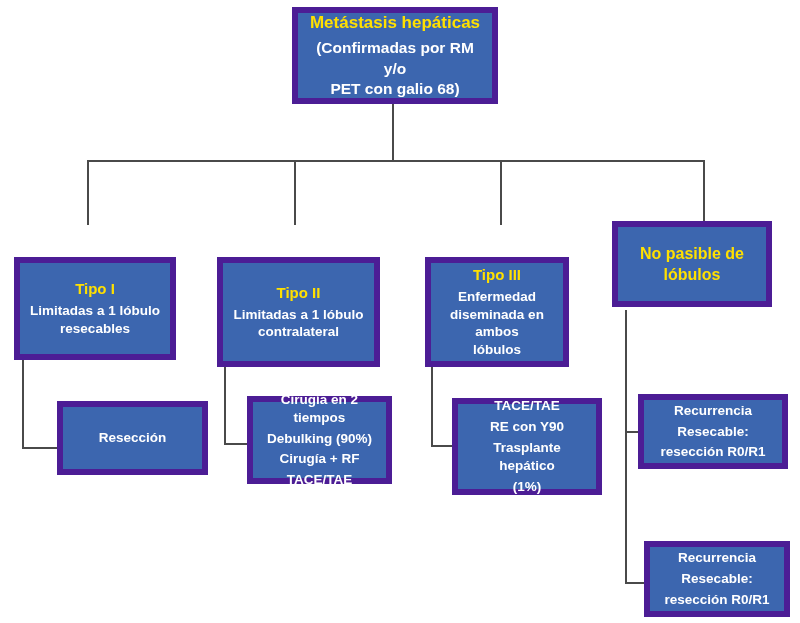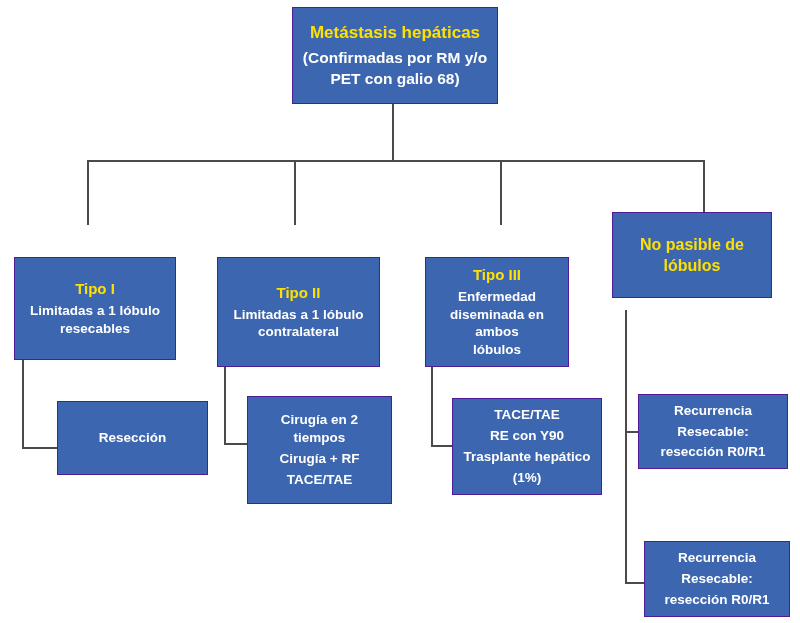--- a/index.html
+++ b/index.html
@@ -6,21 +6,21 @@
   body{
     width:800px;height:623px;background:#ffffff;
     font-family:"Liberation Sans", sans-serif;
     overflow:hidden;position:relative;
   }
   #canvas{position:relative;width:800px;height:623px;}
 
   .node{
     position:absolute;
     background:#3C66AF;
-    border:1px solid #4c1d95;
+    border:6px solid #4c1d95;
     box-sizing:border-box;
     display:flex;
     flex-direction:column;
     align-items:center;
     justify-content:center;
     text-align:center;
     color:#FFFFFF;
     font-weight:bold;
     line-height:1.32;
     padding:2px 6px;
@@ -90,31 +90,32 @@
     <span class="ln">contralateral</span>
   </div>
 
   <div class="node tipo" style="left:425px;top:224px;width:144px;height:110px;">
     <span class="ln title-y">Tipo III</span>
     <span class="ln">Enfermedad</span>
     <span class="ln">diseminada en ambos</span>
     <span class="ln">lóbulos</span>
   </div>
 
-  <div class="node allyellow" style="left:612px;top:212px;width:160px;height:86px;">
+  <div class="node allyellow" style="left:612px;top:221px;width:160px;height:86px;">
     <span class="ln">No pasible de</span>
     <span class="ln">lóbulos</span>
   </div>
 
   <div class="node leaf" style="left:57px;top:401px;width:151px;height:74px;">
     <span class="ln">Resección</span>
   </div>
 
-  <div class="node leaf" style="left:247px;top:396px;width:145px;height:108px;">
+  <div class="node leaf" style="left:247px;top:396px;width:145px;height:88px;">
     <span class="ln">Cirugía en 2 tiempos</span>
+    <span class="ln">Debulking (90%)</span>
     <span class="ln">Cirugía + RF</span>
     <span class="ln">TACE/TAE</span>
   </div>
 
   <div class="node leaf" style="left:452px;top:398px;width:150px;height:97px;">
     <span class="ln">TACE/TAE</span>
     <span class="ln">RE con Y90</span>
     <span class="ln">Trasplante hepático</span>
     <span class="ln">(1%)</span>
   </div>

